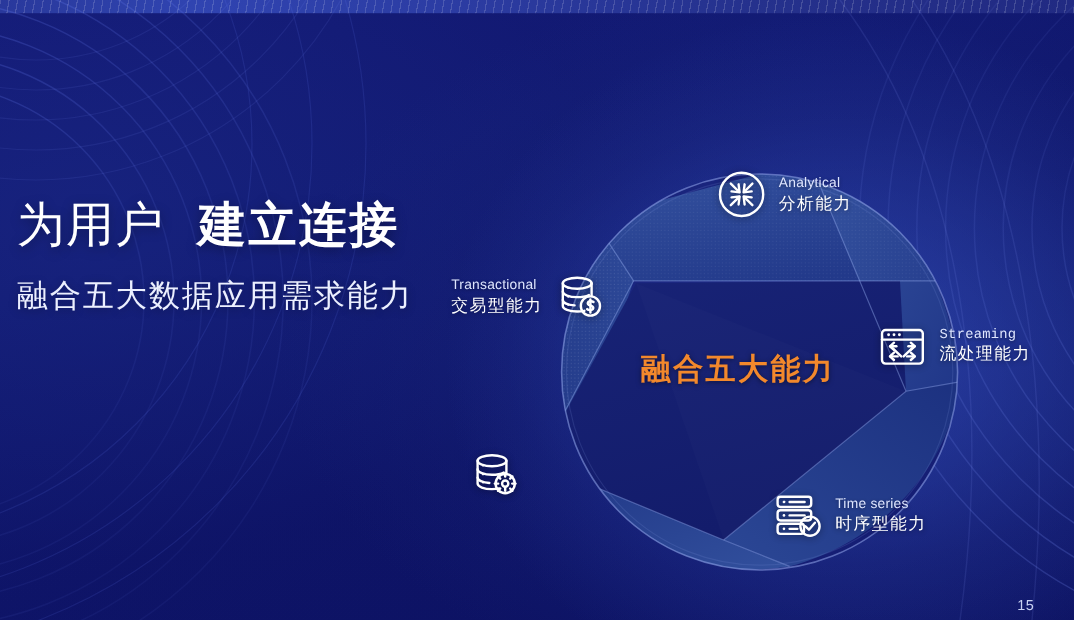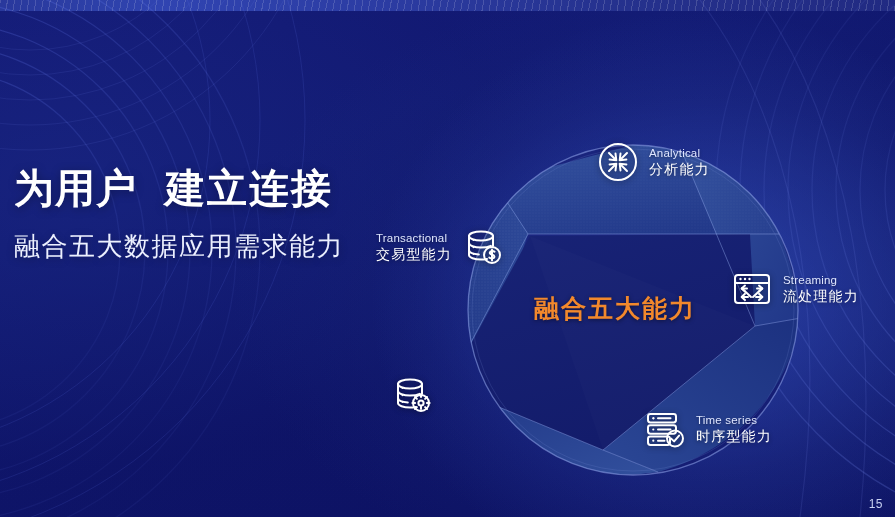--- a/index.html
+++ b/index.html
@@ -53,21 +53,21 @@
     position: absolute;
     left: 14px;
     top: 168px;
     white-space: nowrap;
     color: #ffffff;
     font-size: 40px;
     line-height: 1;
     letter-spacing: 1px;
     text-shadow: 0 2px 10px rgba(0,0,0,0.35);
   }
-  .headline .thin { font-weight: 700; }
+  .headline .thin { font-weight: 400; }
   .headline .bold { font-weight: 700; letter-spacing: 2px; margin-left: 28px; }
 
   .subline {
     position: absolute;
     left: 14px;
     top: 233px;
     white-space: nowrap;
     color: #ecf0ff;
     font-size: 26px;
     font-weight: 400;
@@ -144,27 +144,27 @@
     letter-spacing: 1.2px;
     margin-top: 2px;
     text-shadow: 0 1px 4px rgba(0,0,0,0.45);
   }
   .node.left-text { flex-direction: row; }
   .node.left-text .labels { text-align: right; align-items: flex-start; }
 
   
   #node-analytical   { left: 196px; top: 30px; }
   #node-transactional{ left: -24px; top: 115px; }
-  #node-streaming    { left: 330px; top: 157px; }
+  #node-streaming    { left: 330px; top: 157px; font-family: Liberation Mono, monospace; }
   #node-timeseries   { left: 243px; top: 297px; }
   #node-inmemory     { left: -10px; top: 263px; }
 
   .page-number {
     position: absolute;
-    right: 12px;
+    right: 33px;
     bottom: 6px;
     color: #c9d2f2;
     font-size: 12px;
     letter-spacing: 0.5px;
   }
 </style>
 </head>
 <body>
 
 <div id="slide">

